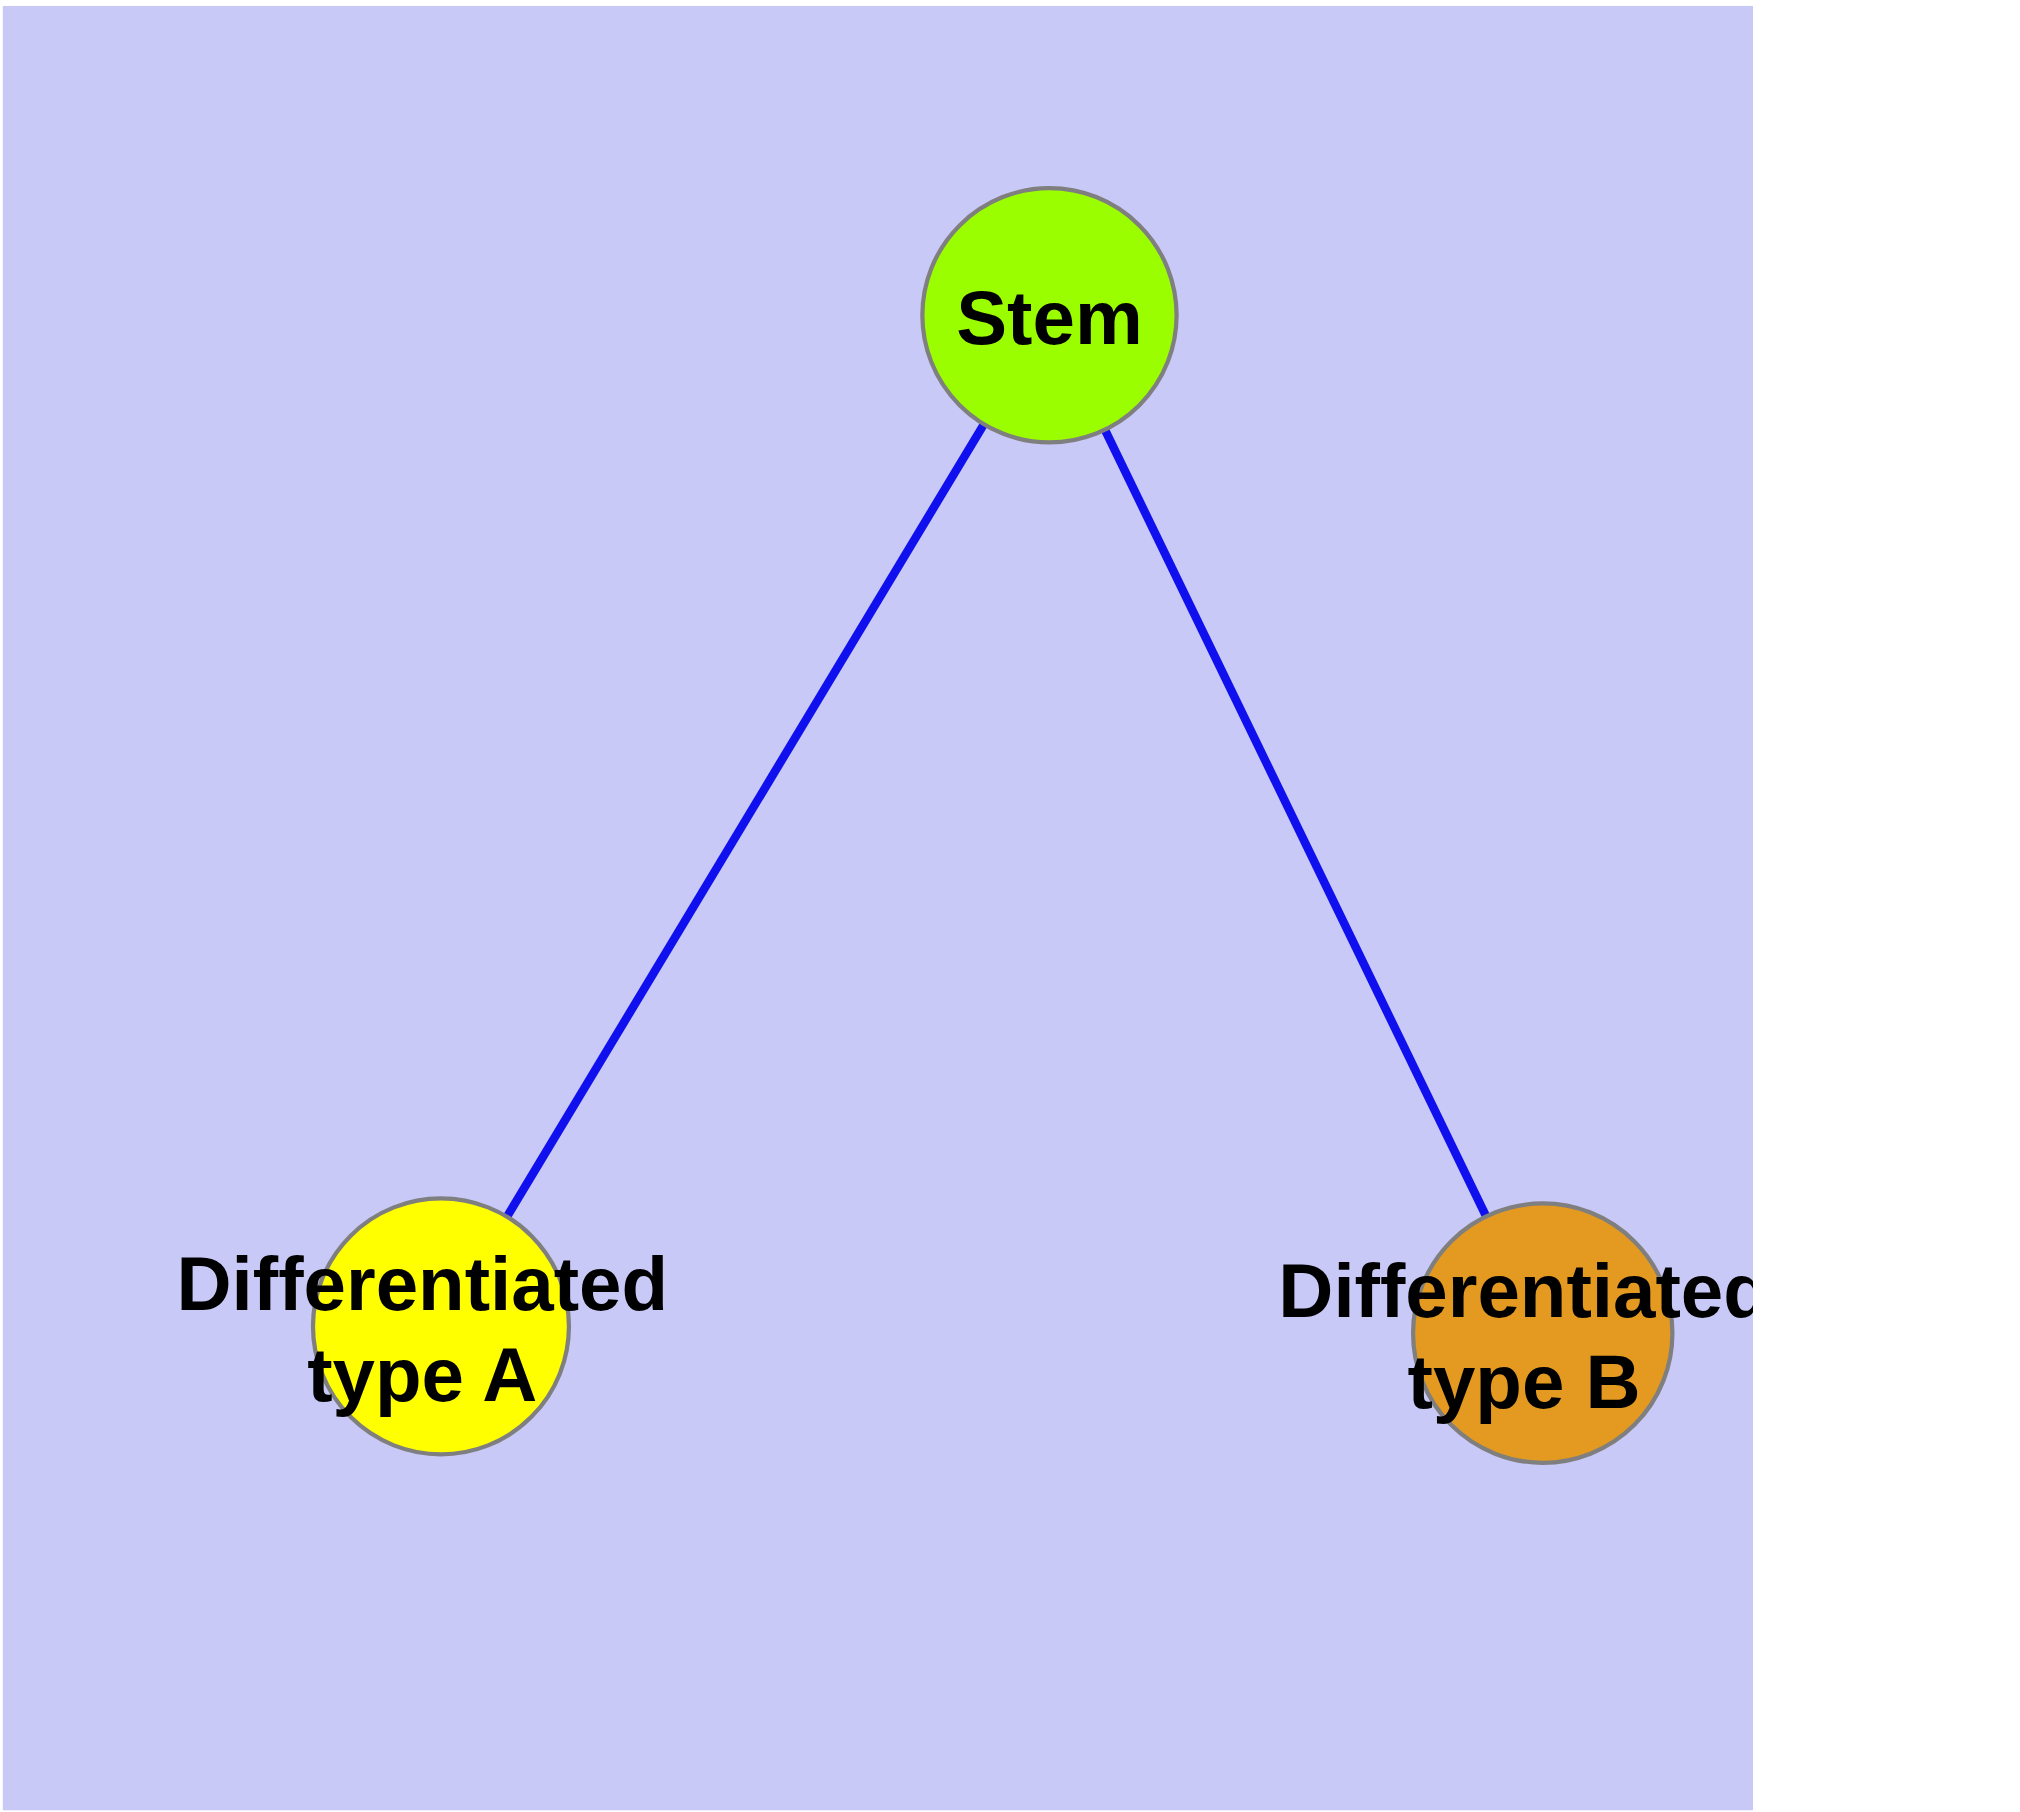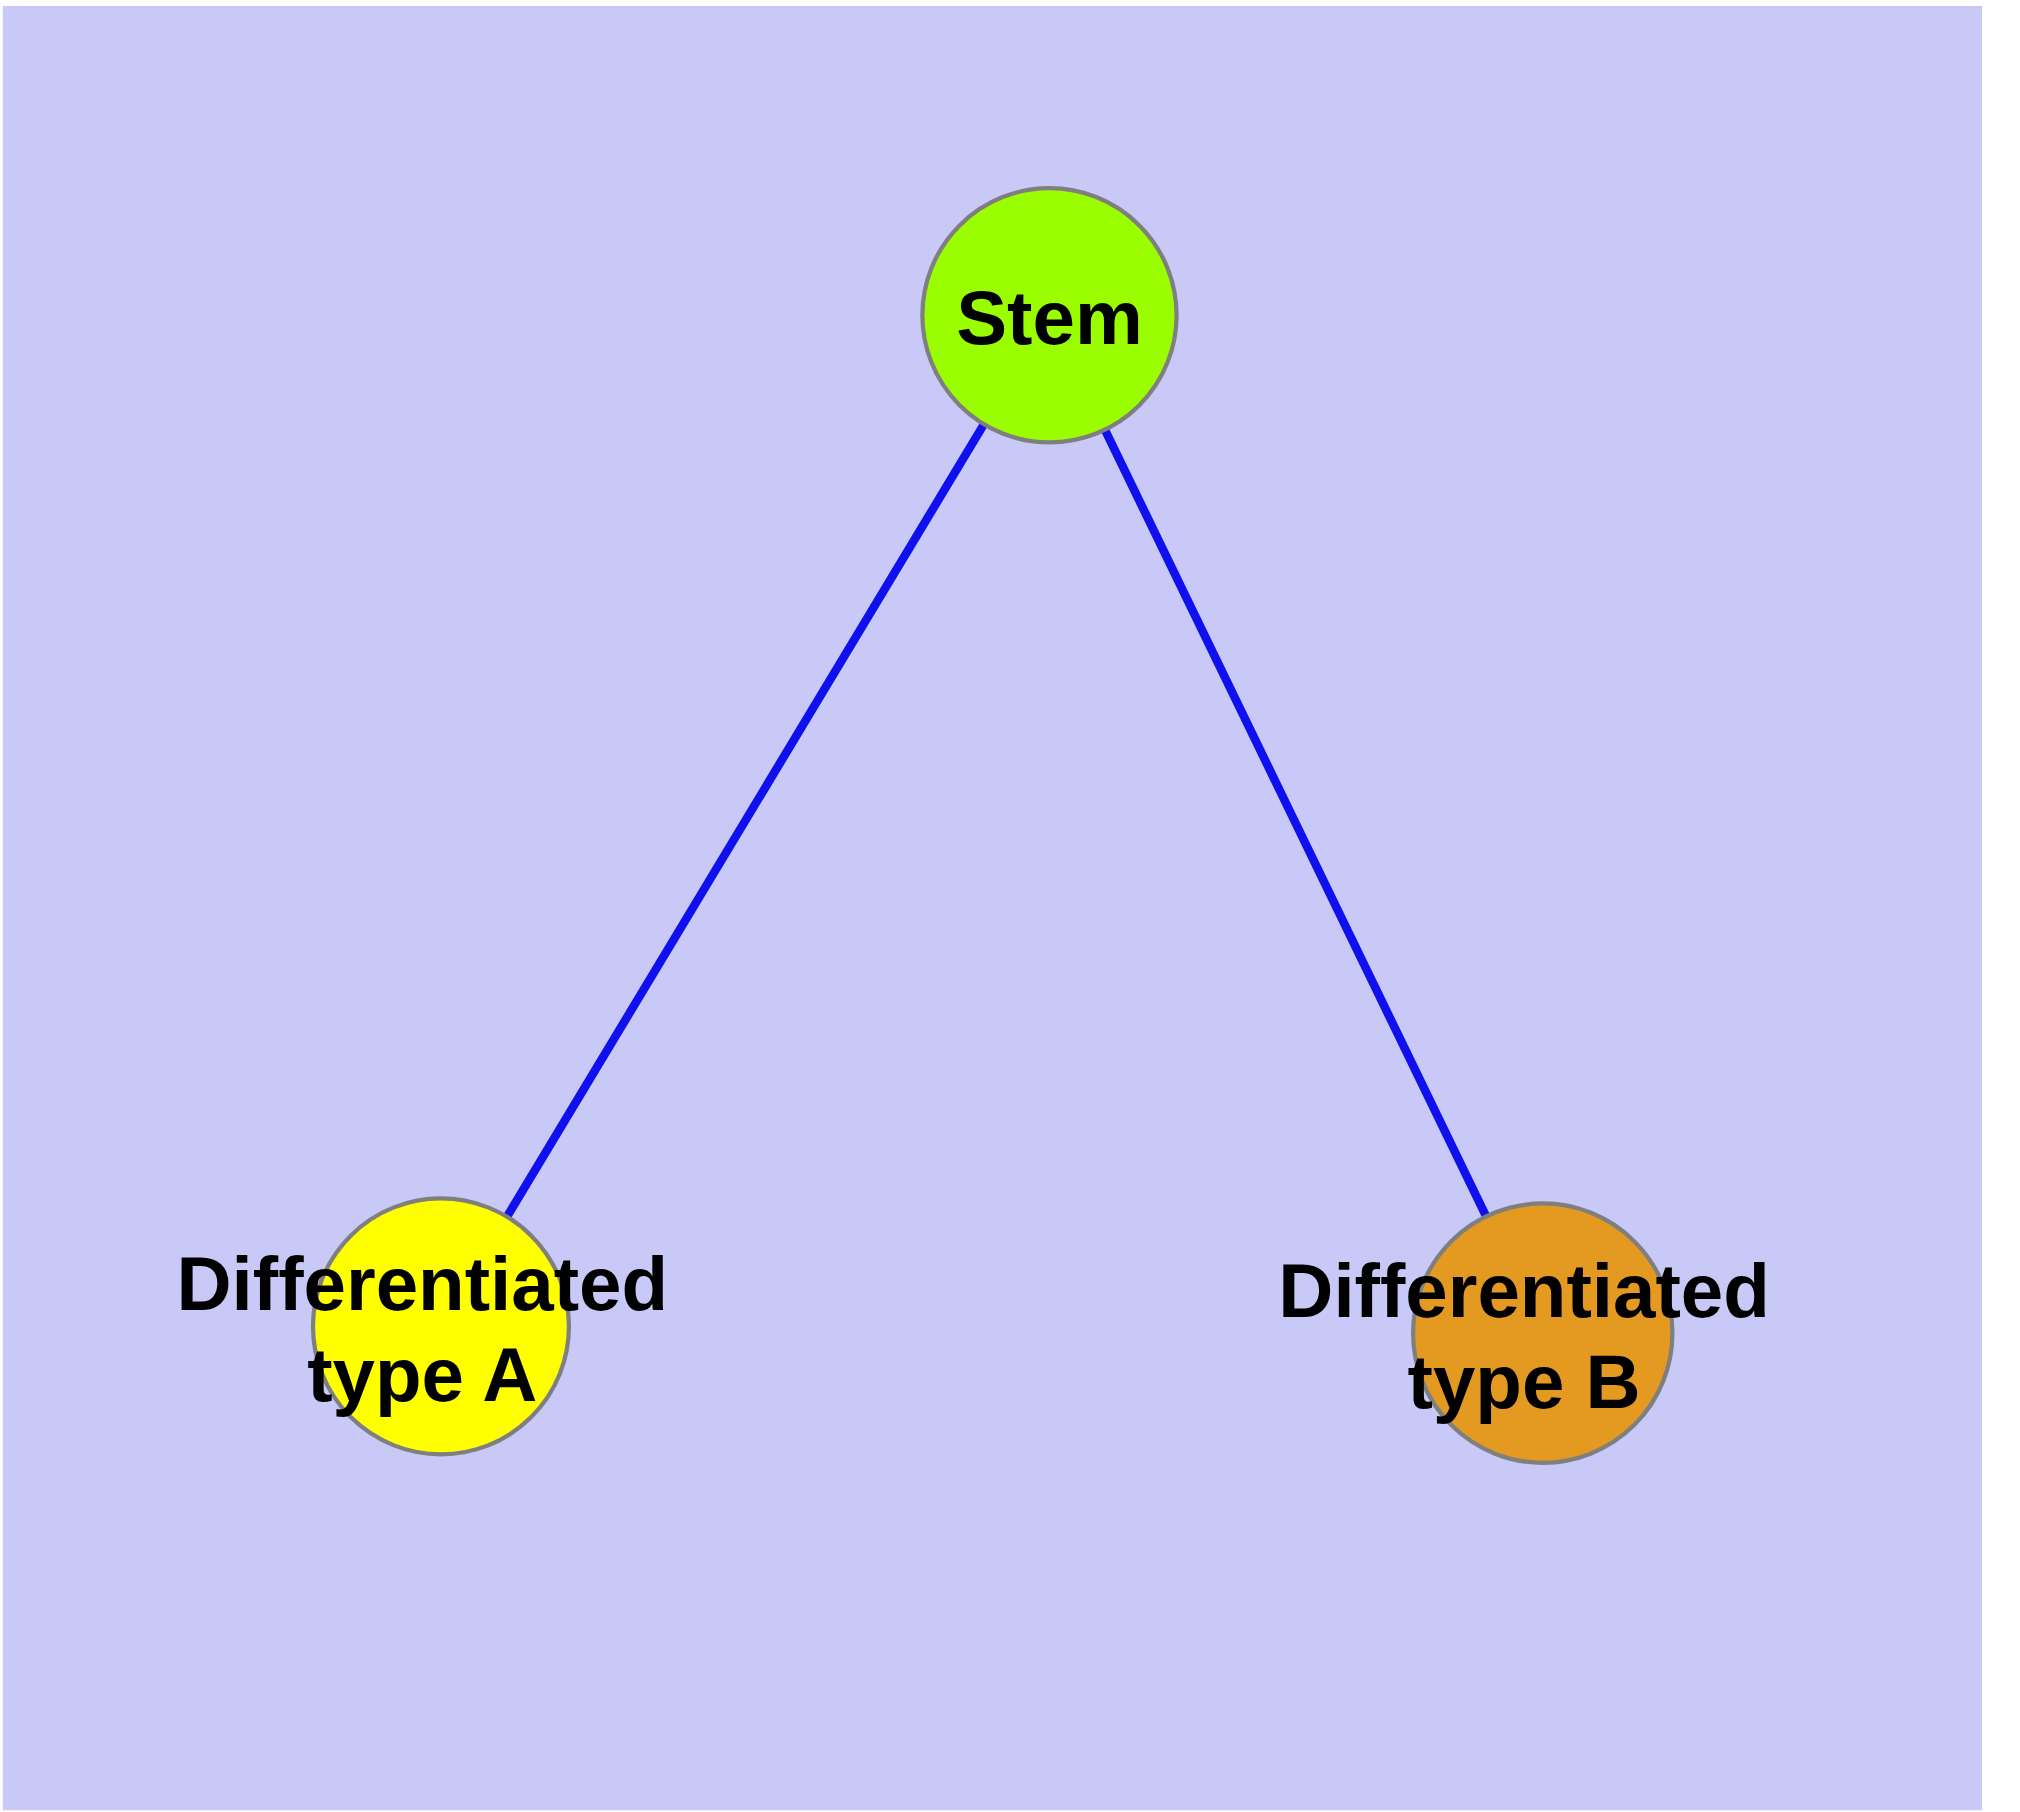--- a/index.html
+++ b/index.html
@@ -2,25 +2,24 @@
 <html style="font-size:13.6px"><head>
 <meta charset="utf-8">
 <style>
   html, body {
     margin: 0;
     padding: 0;
     background: #ffffff;
   }
   .page {
     position: relative;
-    width: 1970px;
+    width: 1753px;
     height: 1812px;
     background: #ffffff;
     overflow: hidden;
-    padding-left: 12px;
   }
   svg.diagram {
     position: absolute;
     left: 0;
     top: 0;
     width: 2021px;
     height: 1812px;
     display: block;
   }
   .node-label {

